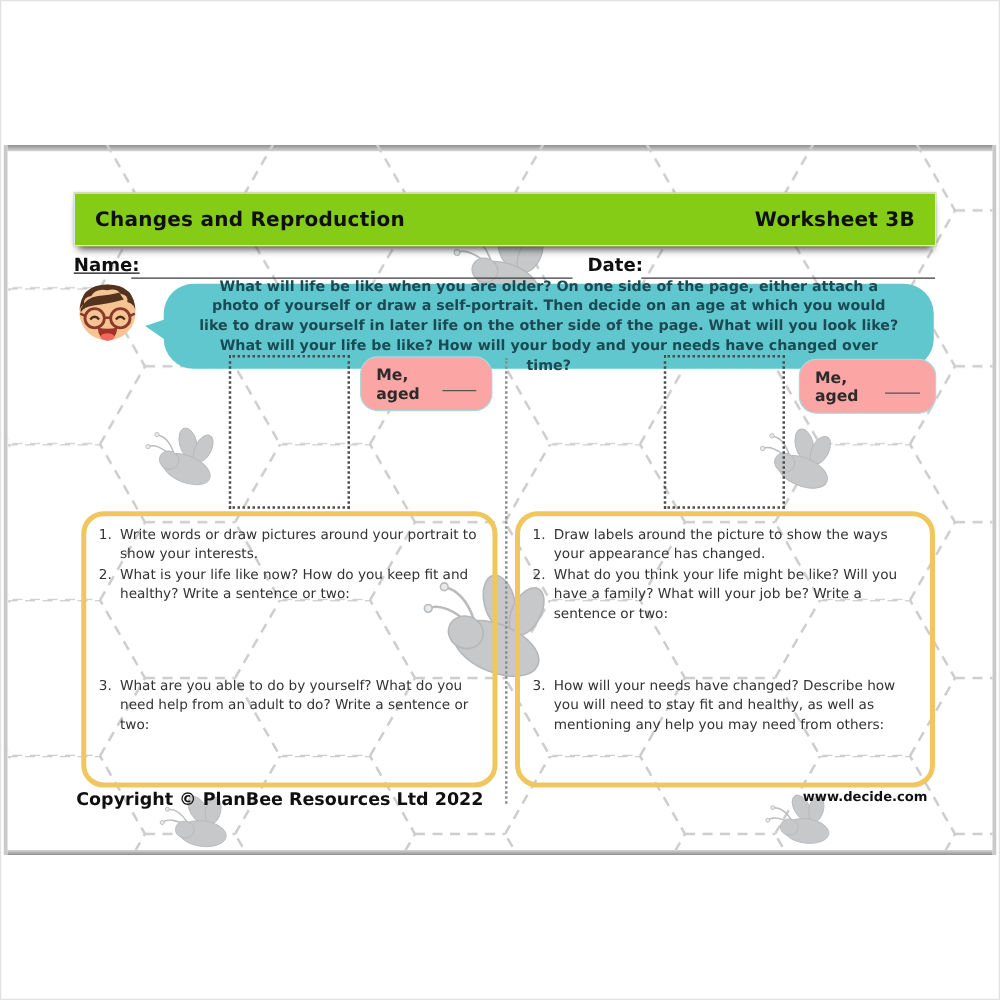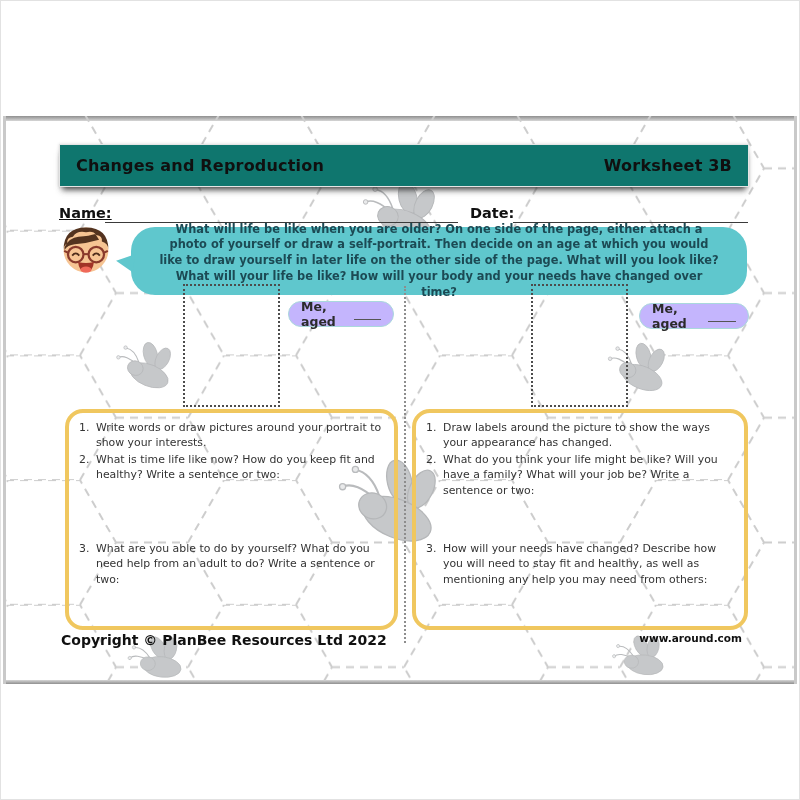--- a/index.html
+++ b/index.html
@@ -5,42 +5,42 @@
   html,body{margin:0;padding:0;background:#fff;}
   .canvas{position:relative;width:798px;height:798px;background:#fff;border:1px solid #e2e2e2;overflow:hidden;
           font-family:"DejaVu Sans","Liberation Sans",sans-serif;}
   
   .page{position:absolute;left:2px;top:115px;width:794px;height:568px;background:#fff;
         border-left:3px solid #c9c9c9;border-right:3px solid #c9c9c9;box-sizing:border-box;}
   .edge-top{position:absolute;left:0;top:0;width:100%;height:5px;background:linear-gradient(#8f8f8f,#d6d6d6);}
   .edge-bottom{position:absolute;left:0;bottom:0;width:100%;height:4px;background:linear-gradient(#d6d6d6,#8f8f8f);}
   .layer{position:absolute;left:0;top:0;width:100%;height:100%;}
   
-  .header-bar{position:absolute;left:53px;top:28px;width:690px;height:43px;background:#0f766e;
+  .header-bar{position:absolute;left:53px;top:38px;width:690px;height:43px;background:#84cc16;
               border:1px solid #e5e5e5;box-sizing:border-box;display:flex;align-items:center;
               justify-content:space-between;padding:3px 16px;
               box-shadow:0 6px 6px -3px rgba(45,45,45,.85),0 0 3px rgba(0,0,0,.15);}
   .header-title,.header-ws{font-weight:700;font-size:16px;color:#101010;letter-spacing:.2px;}
   
   .field-label{position:absolute;font-weight:700;font-size:14.5px;color:#101010;}
   .write-line{position:absolute;height:0;border-bottom:1.6px solid #3a3a3a;}
   
   .face{position:absolute;left:52px;top:105px;width:56px;height:56px;}
   .bubble{position:absolute;left:125px;top:111px;width:616px;height:68px;background:#5FC7CD;
           border-radius:24px;display:flex;align-items:center;justify-content:center;box-sizing:border-box;
           padding:4px 26px;}
   .bubble-tail{position:absolute;left:-15px;top:26px;width:0;height:0;
                border-top:9px solid transparent;border-bottom:9px solid transparent;
                border-right:18px solid #5FC7CD;transform:rotate(8deg);}
   .bubble-text{font-size:11.4px;font-weight:600;line-height:1.38;color:#1C4A54;text-align:center;}
   
   .portrait-box{position:absolute;width:97px;height:123px;border:2px dotted #4c4c4c;box-sizing:border-box;}
-  .age-pill{position:absolute;height:26px;background:#c4b5fd;border:1.6px solid #A9D8DC;border-radius:14px;
+  .age-pill{position:absolute;height:44px;background:#fca5a5;border:1.6px solid #A9D8DC;border-radius:14px;
             display:flex;align-items:center;justify-content:center;gap:5px;font-size:12.5px;font-weight:600;color:#2b2b2b;
-            box-sizing:border-box;padding:0 12px;margin-top:16px;}
+            box-sizing:border-box;padding:0 12px;}
   .age-blank{display:inline-block;width:36px;border-bottom:1.6px solid #555;height:11px;}
   .divider{position:absolute;left:398px;top:170px;height:357px;width:0;border-left:2px dotted #8d8d8d;}
   
   .q-panel{position:absolute;top:293px;height:221px;border:4px solid #F0C75F;border-radius:18px;
            box-sizing:border-box;background:transparent;}
   .q-panel.left{left:59px;width:333px;}
   .q-panel.right{left:406px;width:336px;}
   .q-group{position:absolute;left:10px;right:8px;}
   .q-group.top{top:7px;}
   .q-group.bottom{top:128px;}
@@ -132,21 +132,21 @@
     <div class="divider"></div>
 
     <div class="q-panel left">
       <div class="q-group top">
         <div class="q-row">
           <span class="q-num">1.</span>
           <span class="q-text">Write words or draw pictures around your portrait to show your interests.</span>
         </div>
         <div class="q-row">
           <span class="q-num">2.</span>
-          <span class="q-text">What is time life like now? How do you keep fit and healthy? Write a sentence or two:</span>
+          <span class="q-text">What is your life like now? How do you keep fit and healthy? Write a sentence or two:</span>
         </div>
       </div>
       <div class="q-group bottom">
         <div class="q-row">
           <span class="q-num">3.</span>
           <span class="q-text">What are you able to do by yourself? What do you need help from an adult to do? Write a sentence or two:</span>
         </div>
       </div>
     </div>
 
@@ -163,17 +163,17 @@
       </div>
       <div class="q-group bottom">
         <div class="q-row">
           <span class="q-num">3.</span>
           <span class="q-text">How will your needs have changed? Describe how you will need to stay fit and healthy, as well as mentioning any help you may need from others:</span>
         </div>
       </div>
     </div>
 
     <span class="footer-copy">Copyright © PlanBee Resources Ltd 2022</span>
-    <span class="footer-web">www.around.com</span>
+    <span class="footer-web">www.decide.com</span>
 
     <div class="edge-bottom"></div>
   </div>
 </div>
 
 </body></html>

